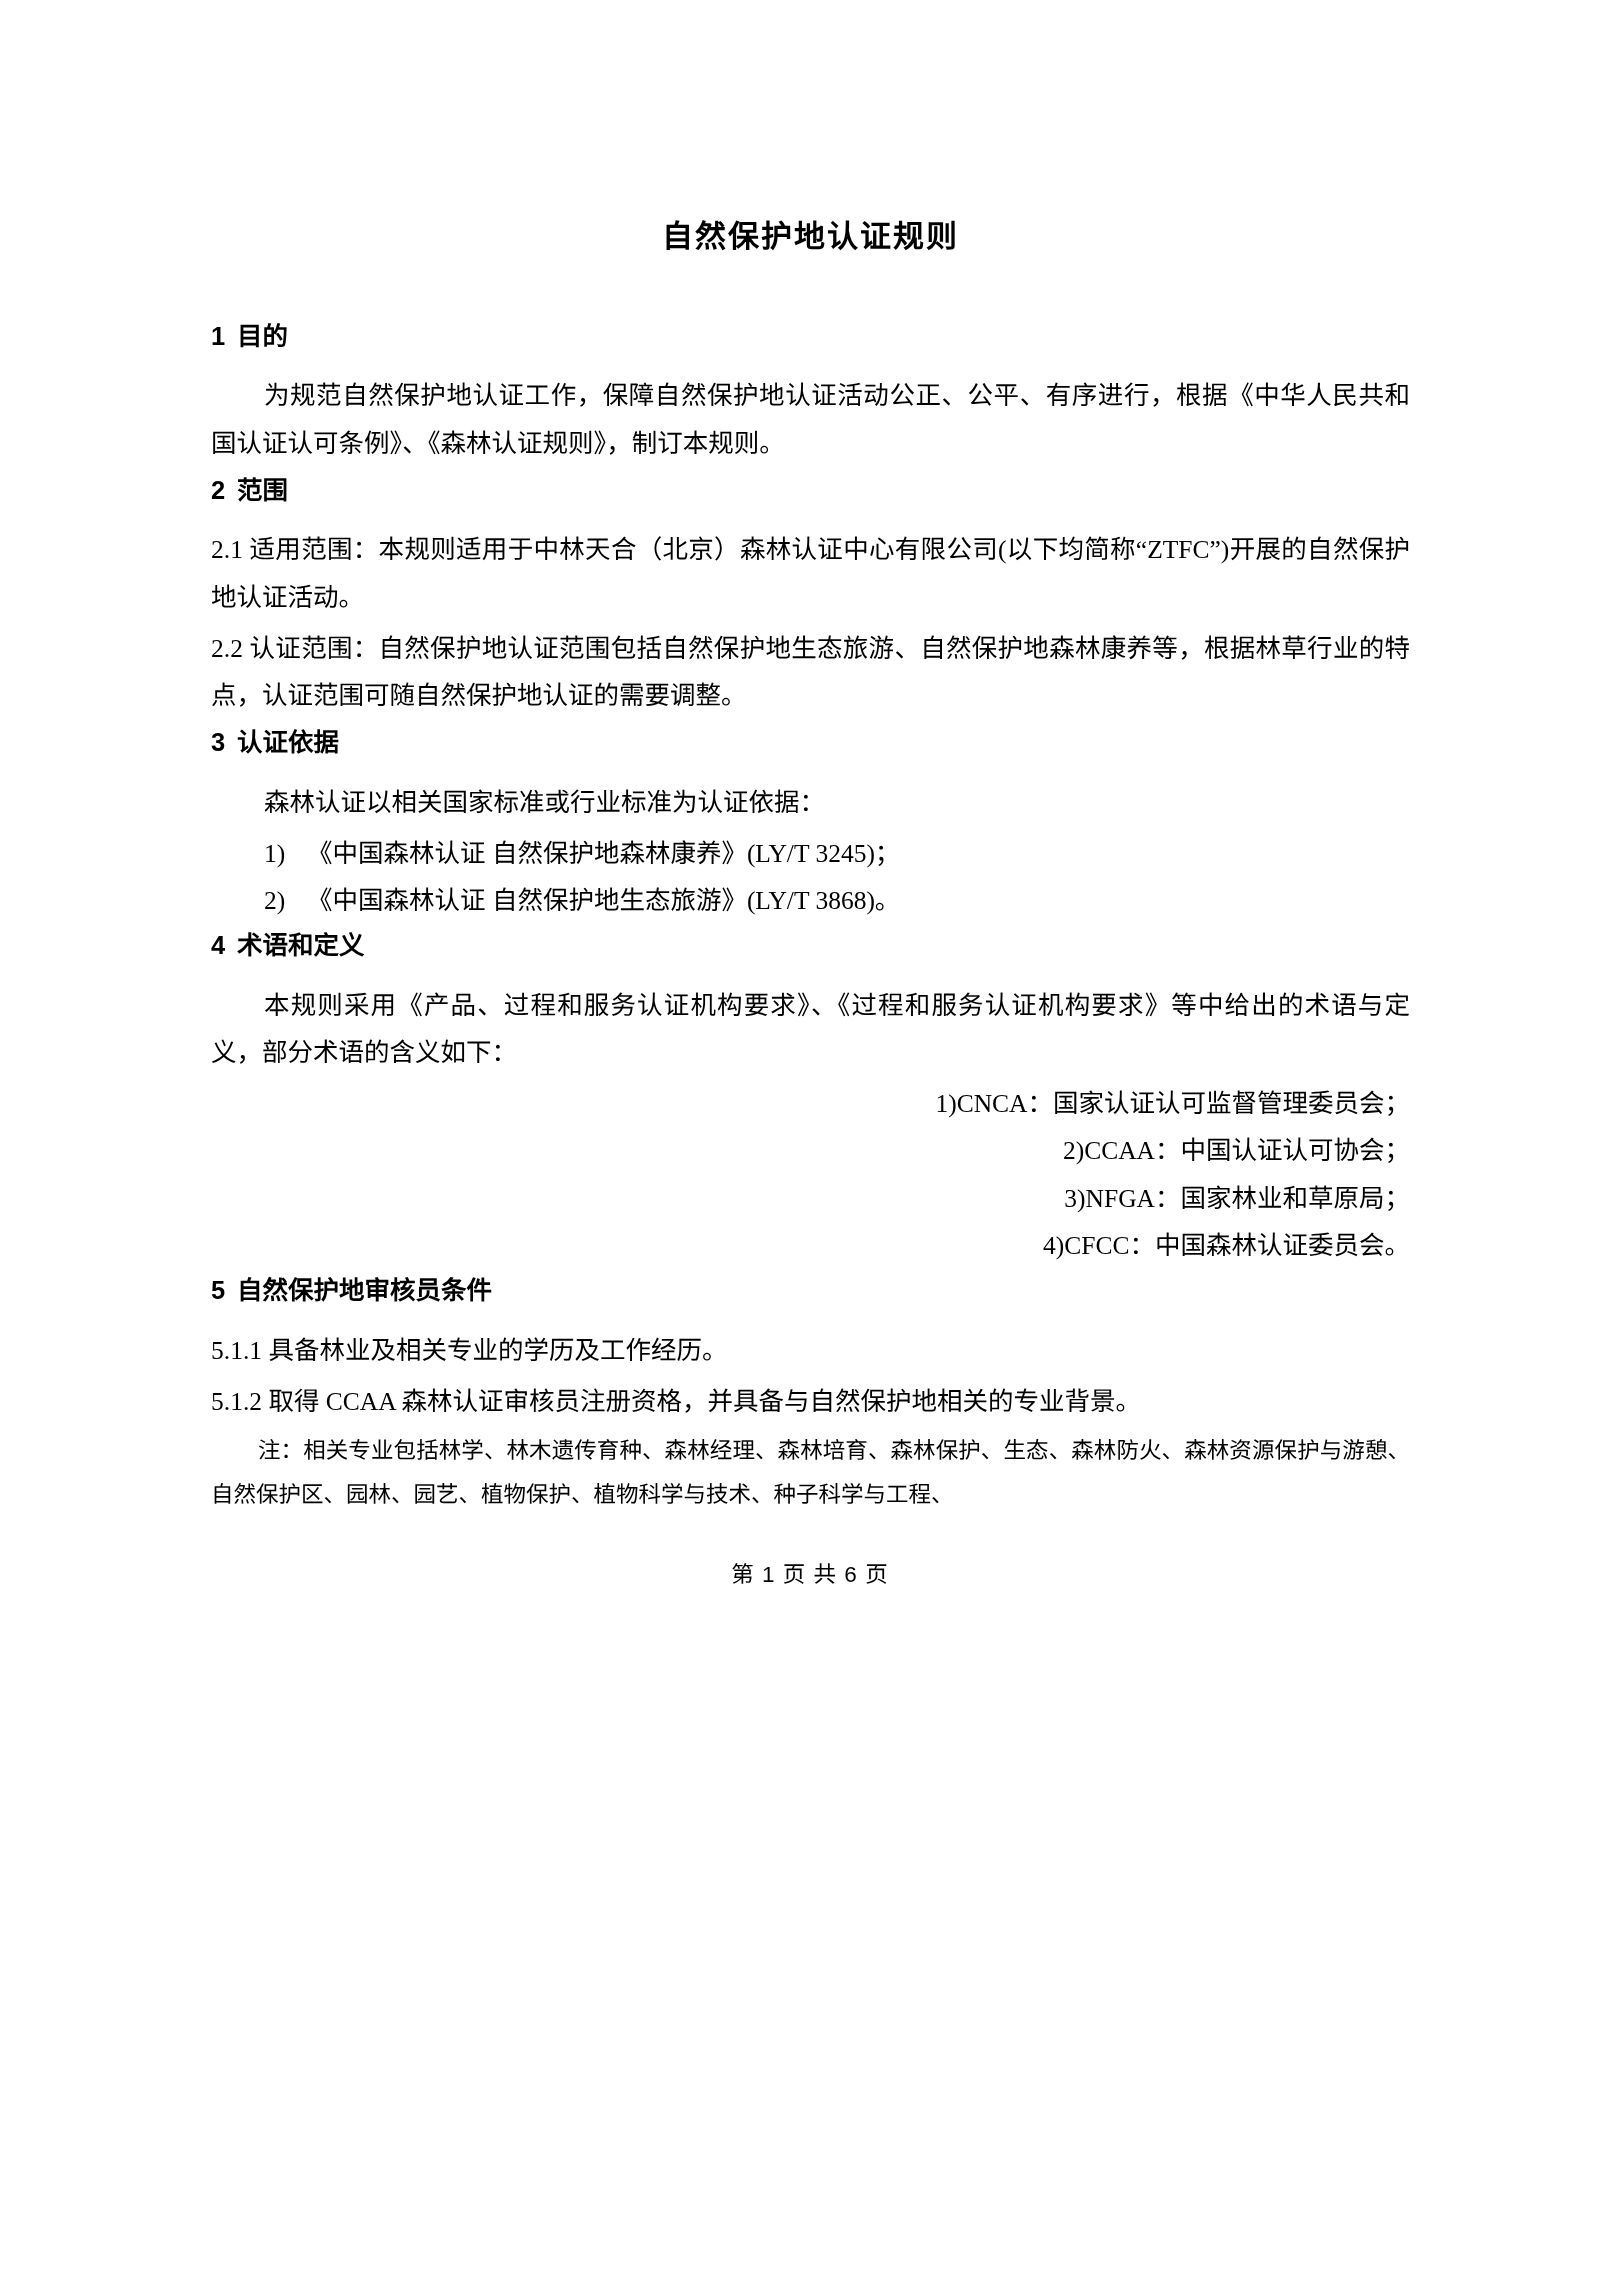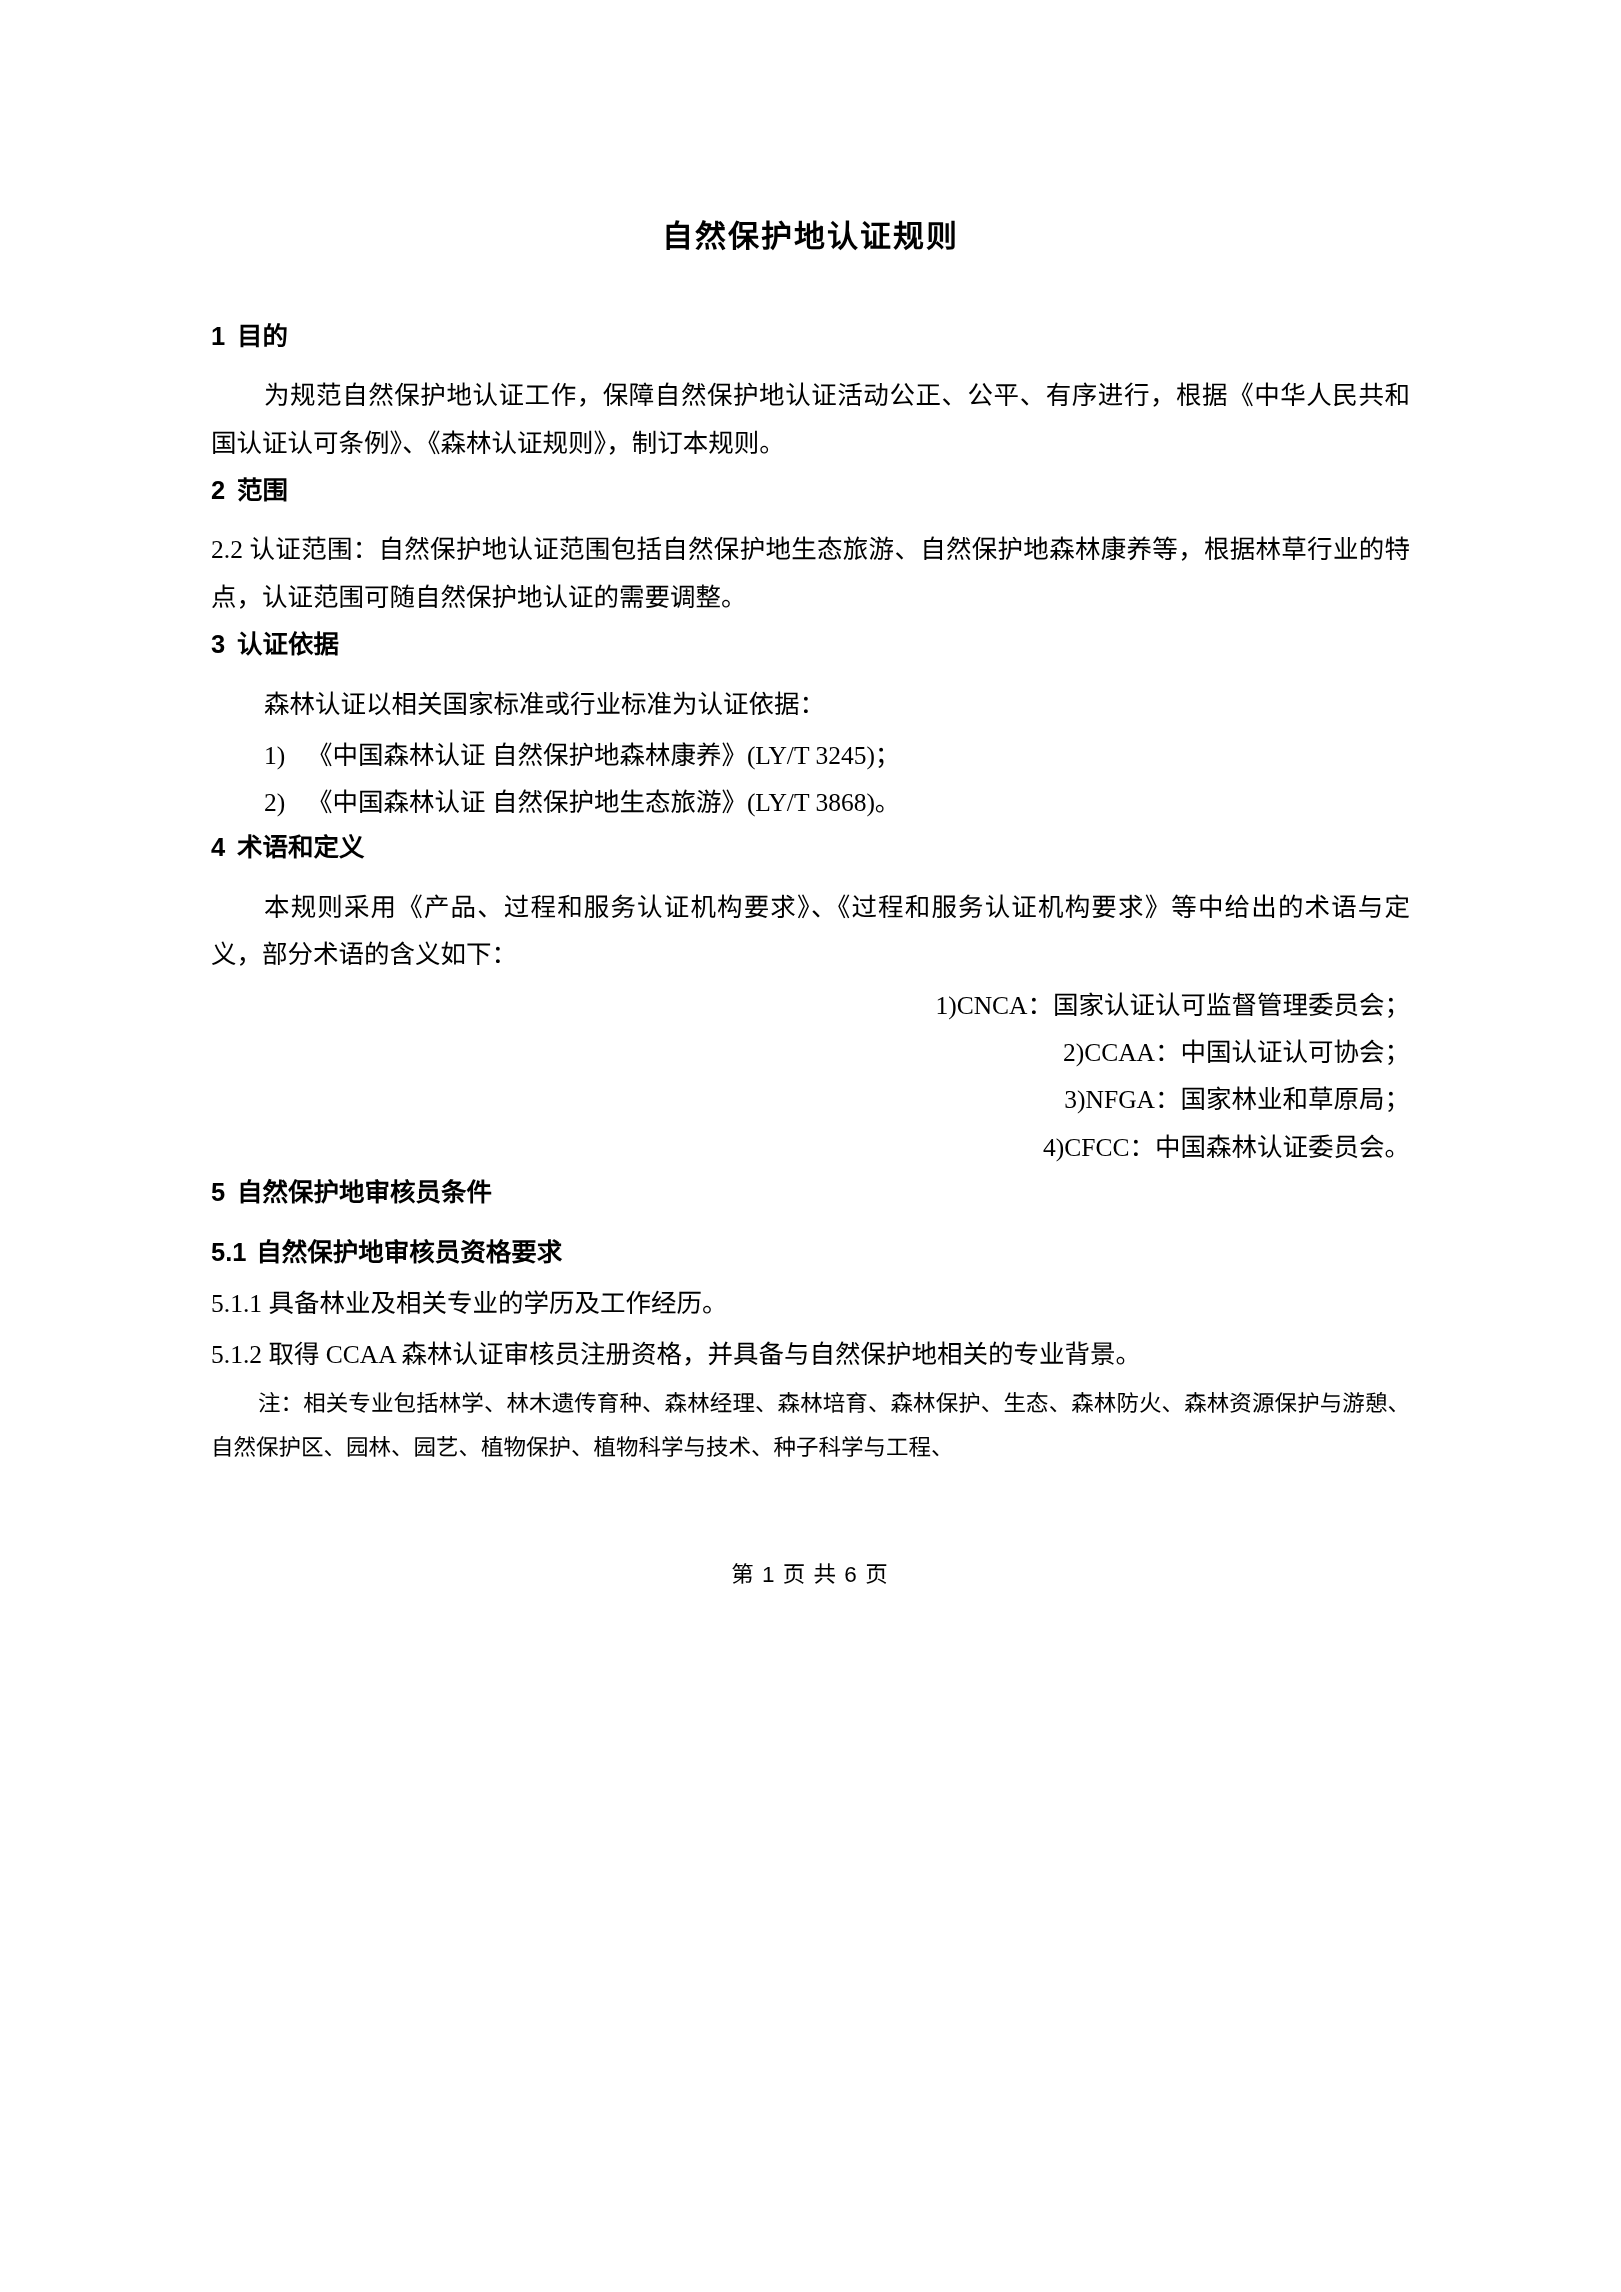--- a/index.html
+++ b/index.html
@@ -112,20 +112,21 @@
     <div class="h1">
       <span class="num">1</span><span>目的</span>
     </div>
     <p class="para indent">为规范自然保护地认证工作，保障自然保护地认证活动公正、公平、有序进行，根据《中华人民共和国认证认可条例》、《森林认证规则》，制订本规则。</p>
   </div>
 
   <div class="blk">
     <div class="h1">
       <span class="num">2</span><span>范围</span>
     </div>
+    <p class="para">2.1  适用范围：本规则适用于中林天合（北京）森林认证中心有限公司(以下均简称“ZTFC”)开展的自然保护地认证活动。</p>
     <p class="para">2.2  认证范围：自然保护地认证范围包括自然保护地生态旅游、自然保护地森林康养等，根据林草行业的特点，认证范围可随自然保护地认证的需要调整。</p>
   </div>
 
   <div class="blk">
     <div class="h1">
       <span class="num">3</span><span>认证依据</span>
     </div>
     <p class="para indent">森林认证以相关国家标准或行业标准为认证依据：</p>
     <p class="list-item">
       <span class="marker">1)</span><span>《中国森林认证  自然保护地森林康养》(LY/T 3245)；</span>
@@ -151,23 +152,20 @@
     </p>
     <p class="sub-list-item">
       <span class="marker">4)</span><span>CFCC：中国森林认证委员会。</span>
     </p>
   </div>
 
   <div class="blk">
     <div class="h1">
       <span class="num">5</span><span>自然保护地审核员条件</span>
     </div>
-    <div class="h2">
-      <span class="num">5.1</span><span>自然保护地审核员资格要求</span>
-    </div>
     <p class="para">5.1.1  具备林业及相关专业的学历及工作经历。</p>
     <p class="para">5.1.2  取得 CCAA 森林认证审核员注册资格，并具备与自然保护地相关的专业背景。</p>
     <p class="note note-indent">注：相关专业包括林学、林木遗传育种、森林经理、森林培育、森林保护、生态、森林防火、森林资源保护与游憩、自然保护区、园林、园艺、植物保护、植物科学与技术、种子科学与工程、</p>
   </div>
 
   <div class="footer">第 1 页 共 6 页</div>
 
 </div>
 
 

